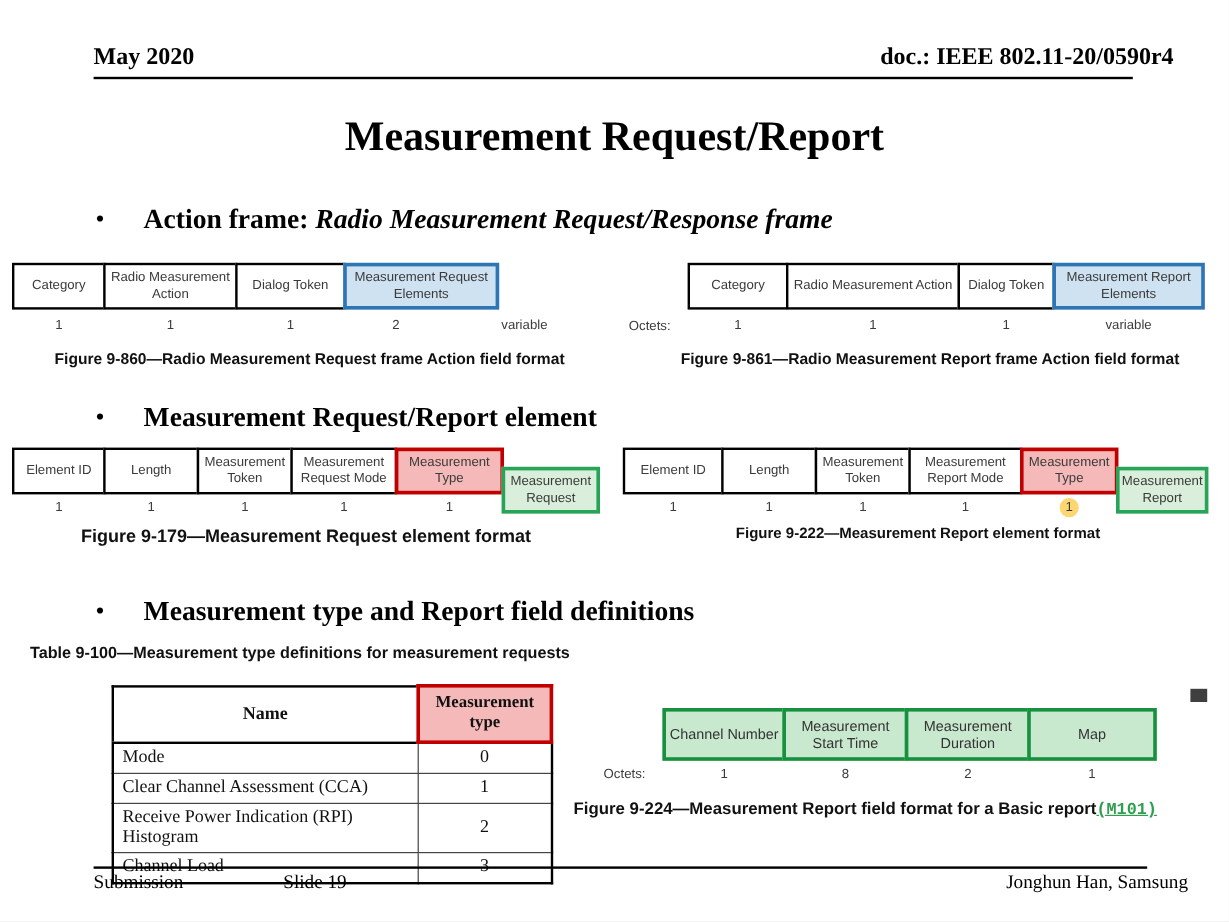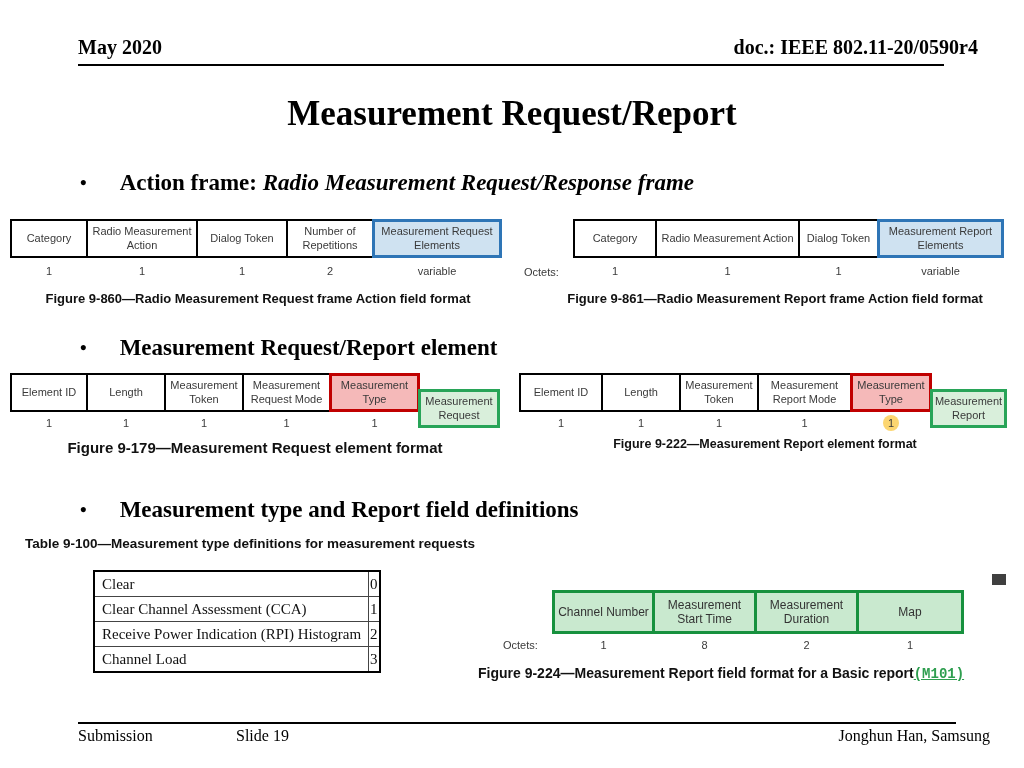--- a/index.html
+++ b/index.html
@@ -88,23 +88,20 @@
   <div class="fieldrow" style="left:10px;top:219px;">
     <div class="fbox" style="width:78px">
         <span>Category</span>
       </div>
     <div class="fbox" style="width:112px">
         <span>Radio Measurement Action</span>
       </div>
     <div class="fbox" style="width:92px">
         <span>Dialog Token</span>
       </div>
-    <div class="fbox" style="width:88px">
-        <span>Number of Repetitions</span>
-      </div>
     <div class="fbox hl-blue" style="width:130px">
         <span>Measurement Request Elements</span>
       </div>
   </div>
   <div class="sizerow" style="left:10px;top:265px;">
     <div class="s" style="width:78px">1</div>
     <div class="s" style="width:112px">1</div>
     <div class="s" style="width:92px">1</div>
     <div class="s" style="width:88px">2</div>
     <div class="s" style="width:130px">variable</div>
@@ -200,22 +197,26 @@
   <div class="figcap center" style="left:530px;top:437px;width:470px;font-size:12.5px;">Figure 9-222—Measurement Report element format</div>
 
   <div class="bullet b3">
     <span class="mark">•</span>
     <span>Measurement type and Report field definitions</span>
   </div>
 
   <div class="tcap">Table 9-100—Measurement type definitions for measurement requests</div>
   <table class="t9100">
     <tbody>
-    <tr>
-      <td class="n">Clear</td>
+        <tr>
+      <th class="namehdr">Name</th>
+      <th class="typehdr">Measurement type</th>
+    </tr>
+    <tr>
+      <td class="n">Mode</td>
       <td class="v">0</td>
     </tr>
     <tr>
       <td class="n">Clear Channel Assessment (CCA)</td>
       <td class="v">1</td>
     </tr>
     <tr>
       <td class="n">Receive Power Indication (RPI) Histogram</td>
       <td class="v">2</td>
     </tr>

